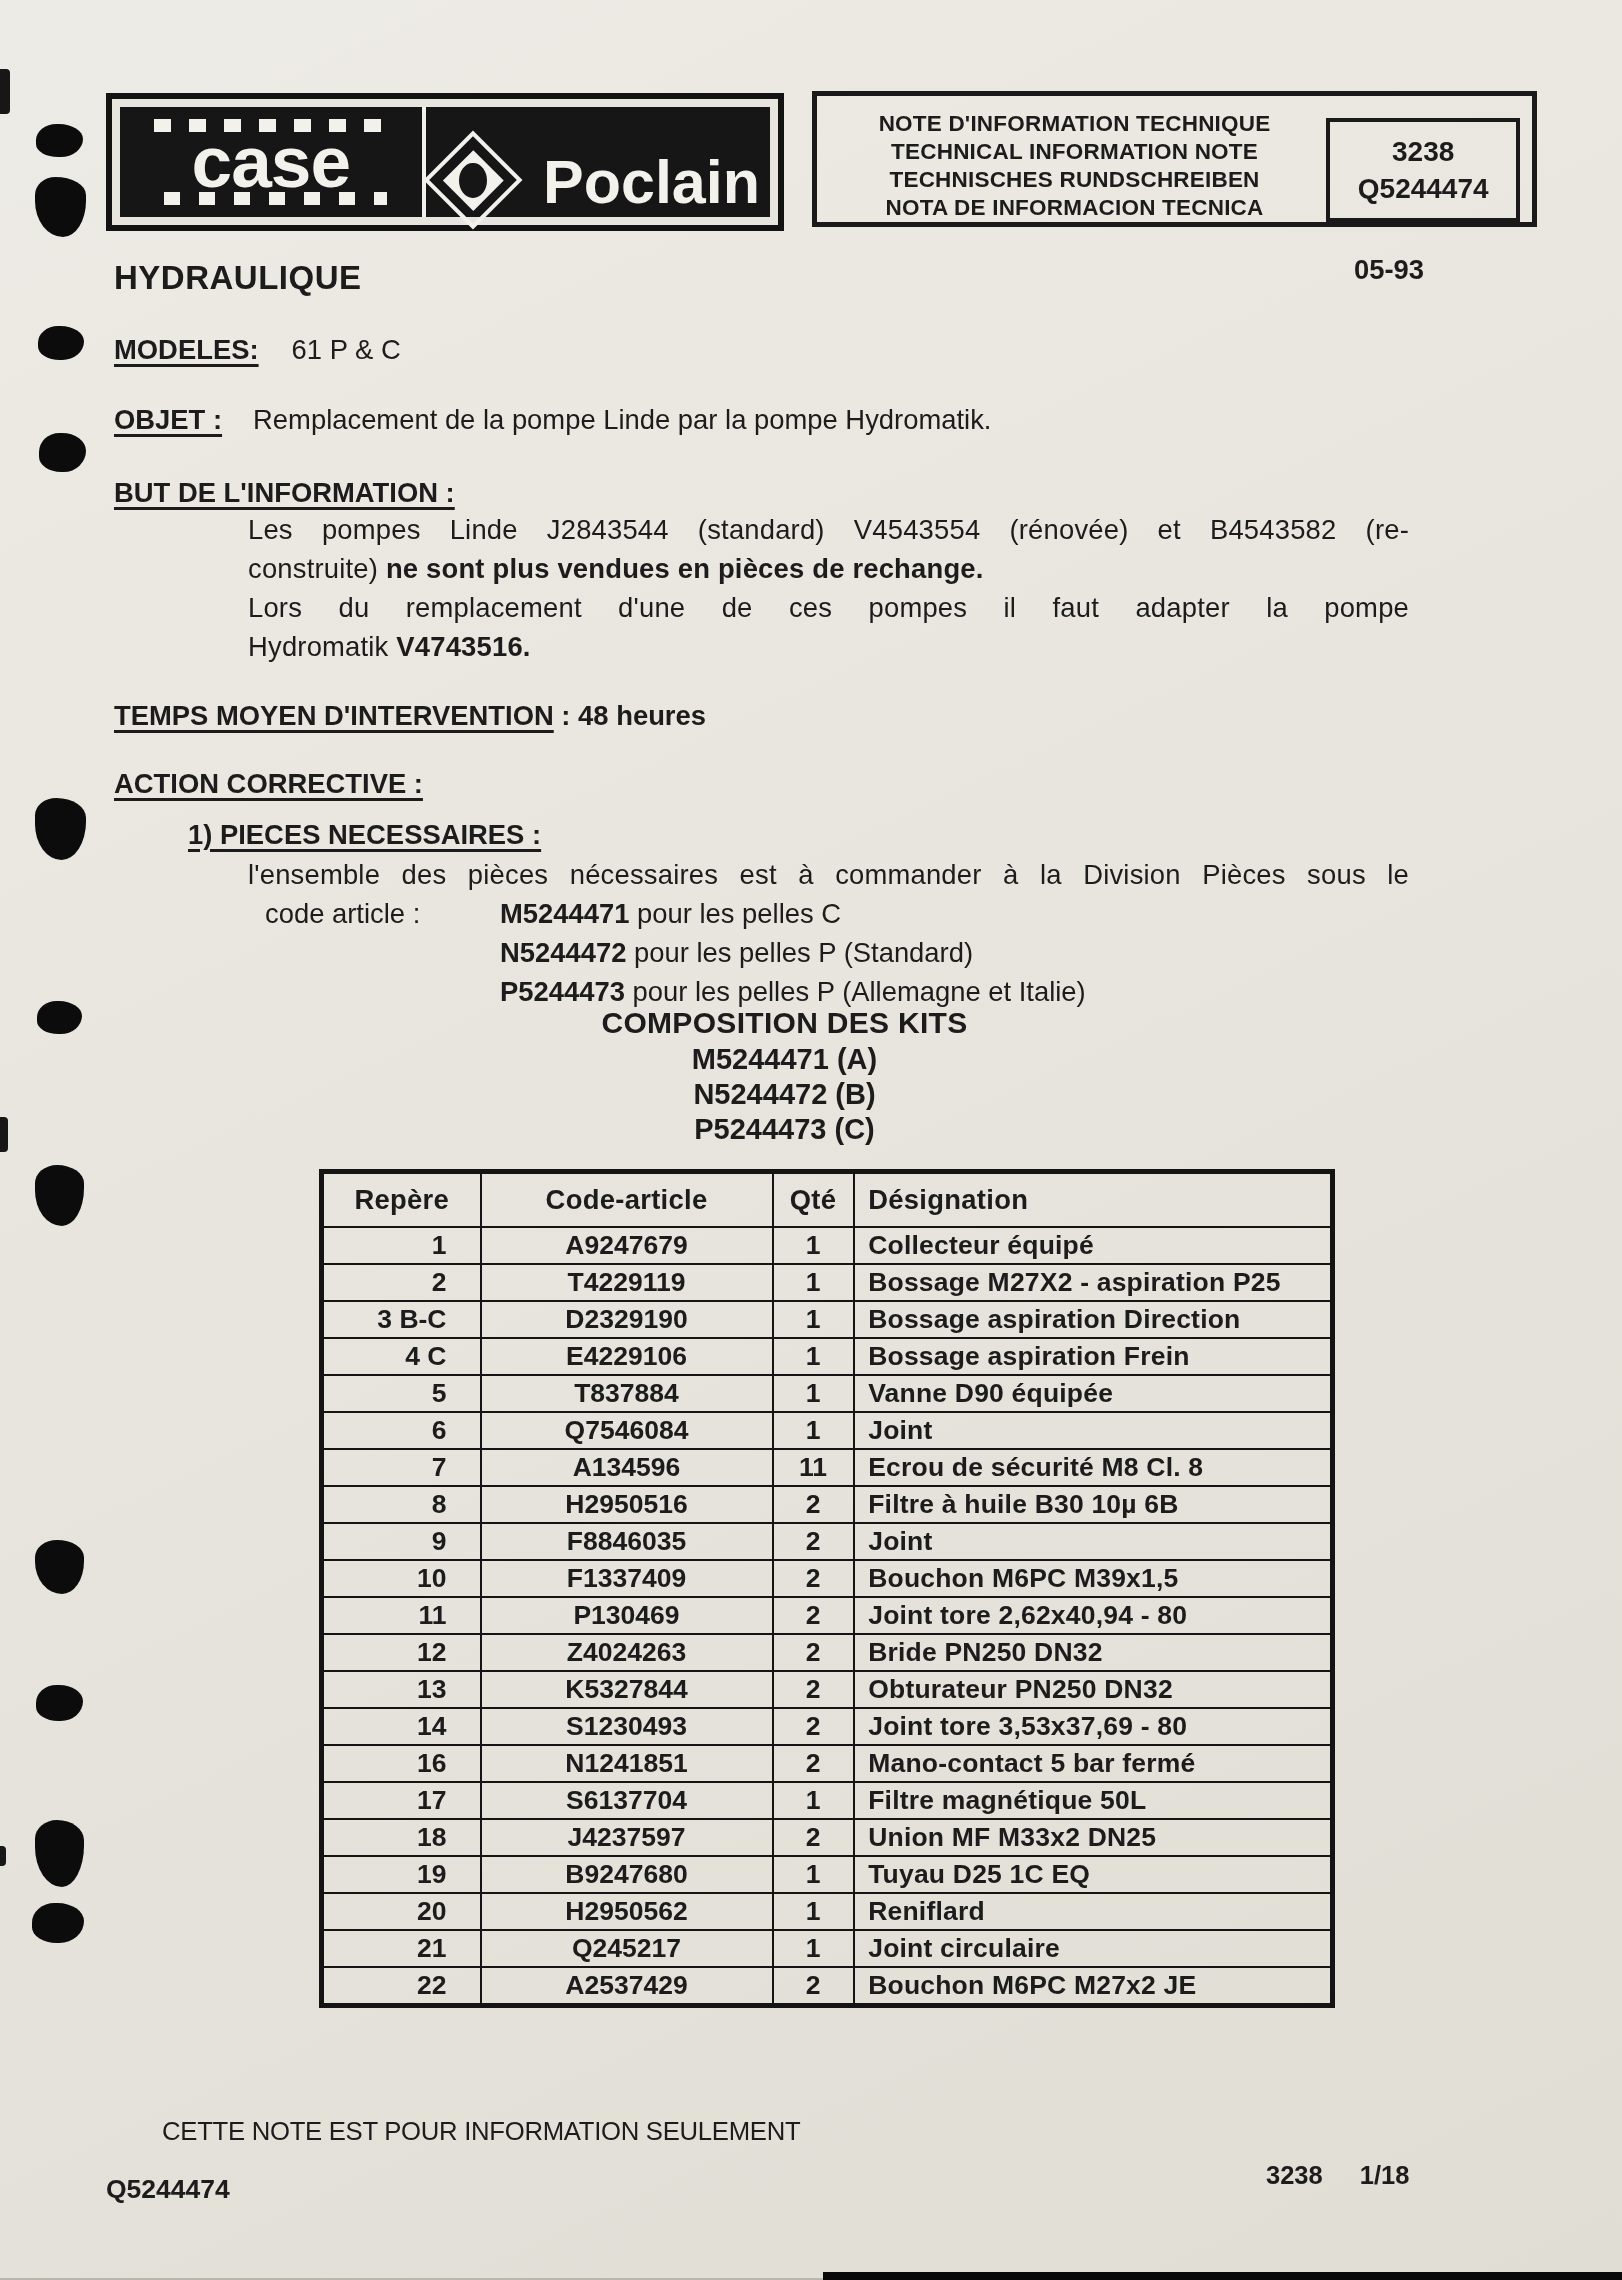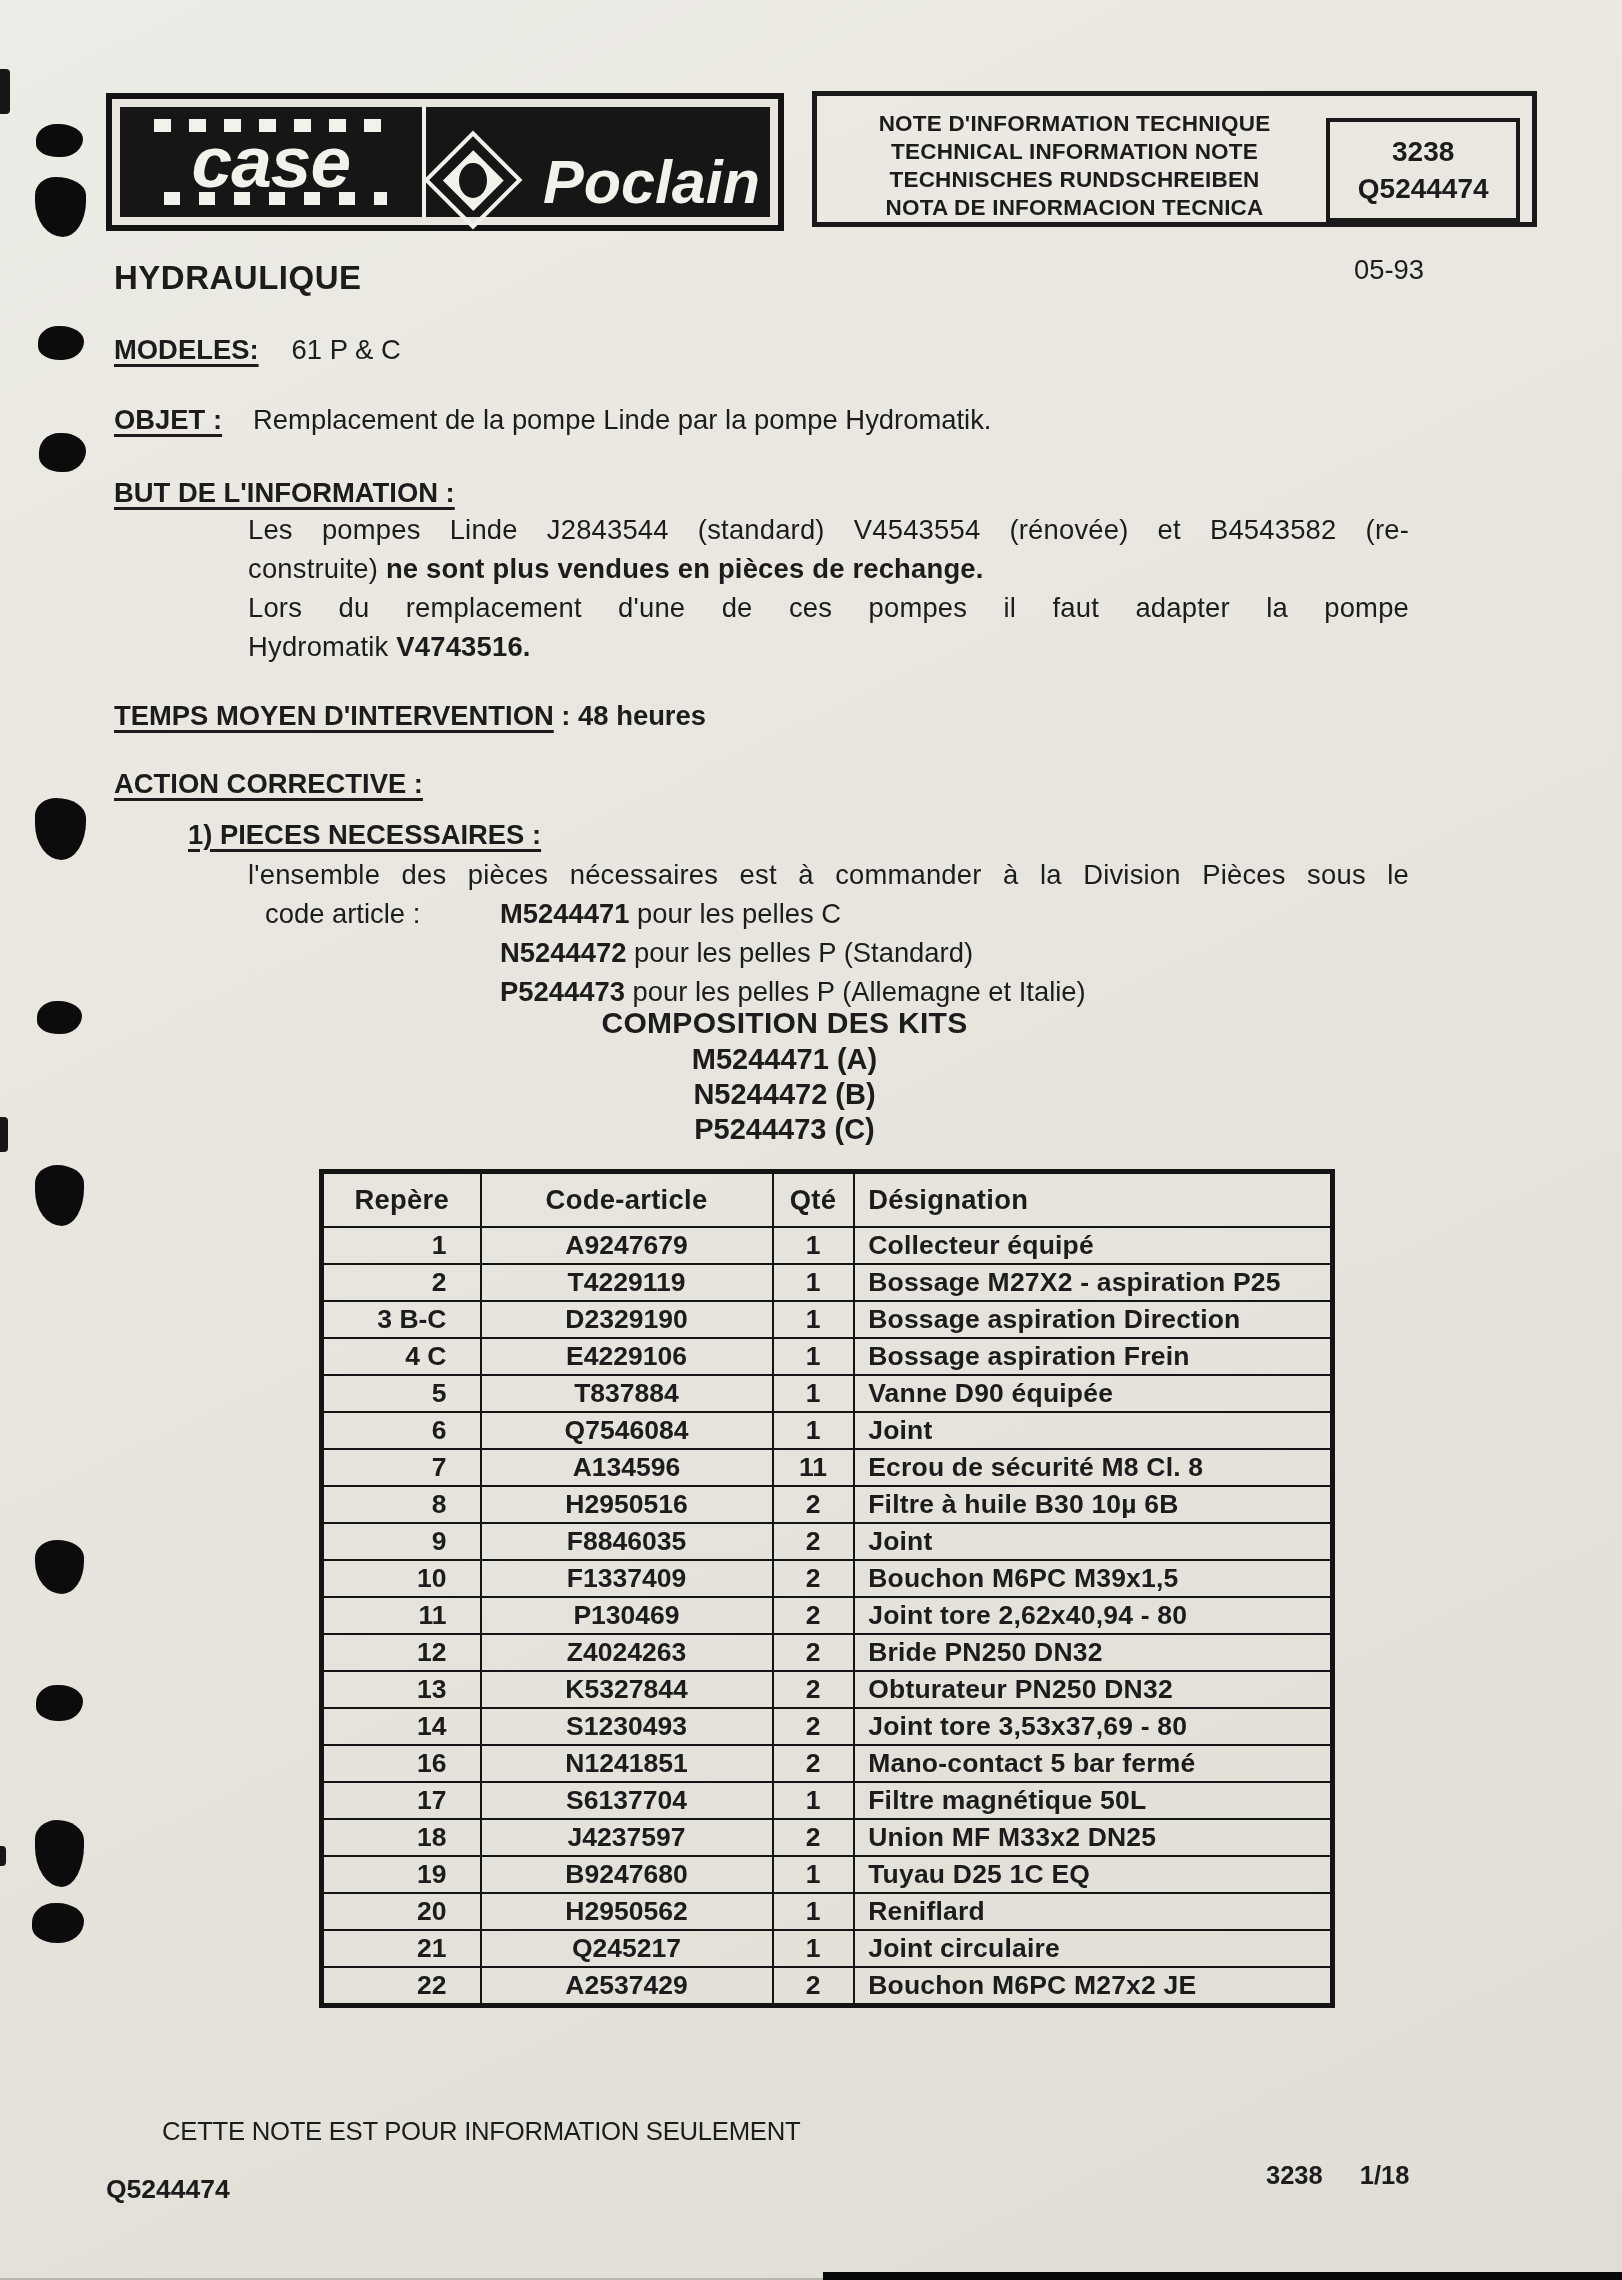--- a/index.html
+++ b/index.html
@@ -34,21 +34,21 @@
   .edge{position:absolute;left:0;background:#171717;border-radius:0 3.9px 3.9px 0;}
   .e1{top:69px;width:9.8px;height:45px;}
   .e2{top:1117px;width:7.8px;height:35px;}
   .e3{top:1846px;width:5.9px;height:19.6px;}
   .bottom-strip{position:absolute;left:0;bottom:0;width:1622px;height:2.9px;background:#b9b6ae;}
   .bottom-bar{position:absolute;left:823px;bottom:0;width:799px;height:8.8px;background:#090909;}
 
   
   .logo-box{
     position:absolute;left:106px;top:93px;width:678px;height:138px;
-    border:6.9px solid #131313;padding:7.8px;background:var(--paper);font-style:italic;
+    border:6.9px solid #131313;padding:7.8px;background:var(--paper);
   }
   .logo-inner{width:100%;height:100%;background:#161616;display:flex;align-items:stretch;}
   .logo-case{width:302px;display:flex;flex-direction:column;align-items:center;justify-content:center;padding:5.9px 0;}
   .case-bars{width:233px;height:12.7px;background:repeating-linear-gradient(90deg,#f2f1ec 0 16.7px,transparent 16.7px 35px);}
   .case-bars.bottom{background:repeating-linear-gradient(90deg,transparent 0 9.8px,#f2f1ec 9.8px 26.5px,transparent 26.5px 35px);}
   .case-text{color:#f2f1ec;font-size:73px;font-weight:700;line-height:0.82;letter-spacing:-1px;}
   .logo-poclain{flex:1;border-left:4.9px solid #f2f1ec;display:flex;align-items:flex-end;justify-content:center;gap:33px;}
   .diamond{position:relative;width:74px;height:74px;display:inline-block;flex:0 0 auto;}
   .diamond-outer{position:absolute;inset:2px;transform:rotate(45deg);border:4.9px solid #f2f1ec;}
   .diamond-inner{position:absolute;inset:15.7px;transform:rotate(45deg);background:#f2f1ec;}
@@ -69,21 +69,21 @@
 
   
   .abs{position:absolute;}
   .b{font-weight:700;}
   .u{text-decoration:underline;text-decoration-thickness:2.9px;text-underline-offset:4.9px;}
   .line{font-size:27.4px;line-height:31px;white-space:nowrap;}
   .para{font-size:27.4px;line-height:31px;width:1161px;left:248px;letter-spacing:0.2px;}
   .just{text-align:justify;text-align-last:justify;}
 
   .pos-hydraulique{left:114px;top:259px;font-size:33px;font-weight:700;letter-spacing:0.5px;}
-  .pos-date{left:1354px;top:254px;font-size:27.4px;font-weight:400;}
+  .pos-date{left:1354px;top:254px;font-size:27.4px;font-weight:700;}
   .pos-modeles{left:114px;top:334px;}
   .modeles-value{margin-left:33px;}
   .pos-objet{left:114px;top:404px;}
   .objet-text{margin-left:31px;}
   .pos-but-label{left:114px;top:477px;}
   .pos-but-p1{top:514px;}
   .pos-but-p2{top:553px;}
   .pos-but-p3{top:592px;}
   .pos-but-p4{top:631px;}
   .pos-temps{left:114px;top:700px;}

